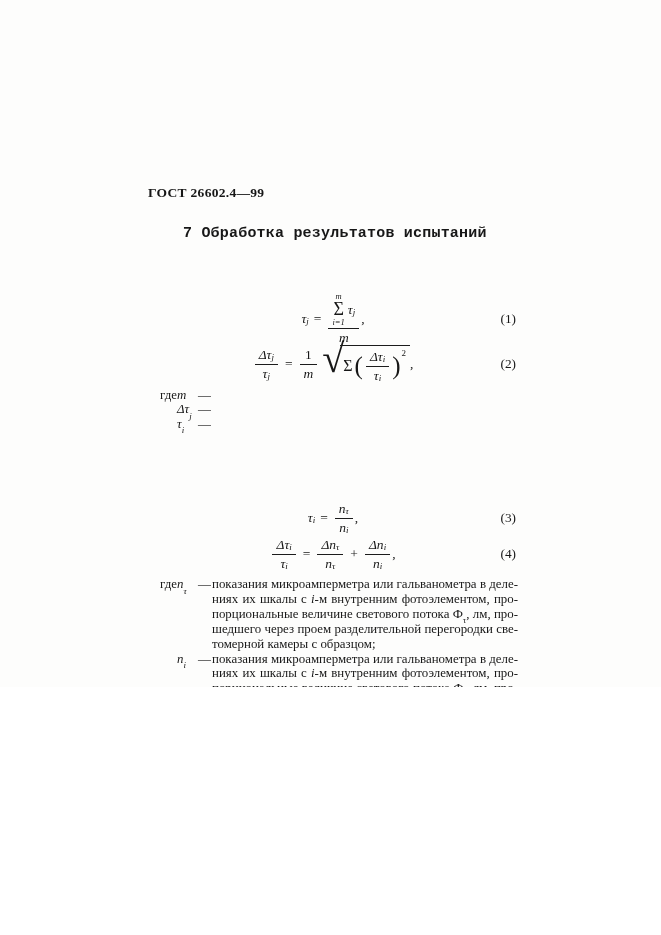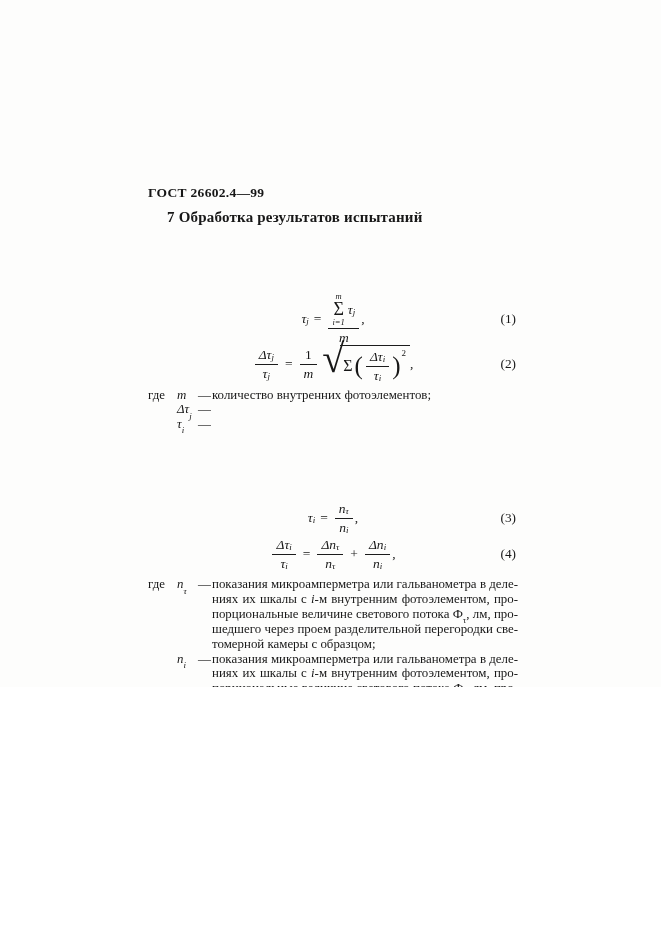--- a/index.html
+++ b/index.html
@@ -6,22 +6,22 @@
   body { background:#ffffff; }
   .page {
     position:relative; width:661px; height:687px; background:#fdfdfc;
     font-family:"Liberation Serif", serif; color:#171717; overflow:hidden;
   }
   .doc-header {
     position:absolute; left:148px; top:185px;
     font-size:13.5px; font-weight:bold; letter-spacing:0.3px;
   }
   .section-title {
-    position:absolute; left:167px; top:209px; margin:0;
-    font-size:15px; font-weight:bold; letter-spacing:0.2px;
+    position:absolute; left:167px; top:209px; margin:16px;
+    font-size:15px; font-weight:bold; letter-spacing:0.2px;font-family:Liberation Mono, monospace;
   }
   .para {
     position:absolute; left:148px; top:237px; width:370px; margin:0;
     font-size:13.3px; line-height:15.6px; text-align:justify; text-indent:19px;
   }
   sub.vs { font-size:9px; font-style:italic; line-height:0; position:relative; bottom:-2px; }
   sub.ts { font-size:8.5px; line-height:0; position:relative; bottom:-2px; }
   .v { font-style:italic; }
   i { font-style:italic; }
 
@@ -45,21 +45,21 @@
   .rad { font-size:40px; line-height:0.8; margin-right:-4px; margin-top:-2px; }
   .radbody { border-top:1.2px solid #1c1c1c; display:inline-flex; align-items:center;
              padding:3px 4px 0 3px; }
   .bp { font-size:25px; line-height:0; font-weight:400; margin:0 1px; }
   .pow { font-size:9px; align-self:flex-start; margin-top:-1px; }
 
   
   .deflist { position:absolute; left:148px; width:370px; font-size:12.9px; line-height:14.4px; }
   #defs2 { line-height:14.9px; }
   .defrow { display:flex; align-items:baseline; }
-  .dwhere { flex:0 0 29px; }
+  .dwhere { flex:0 0 29px;text-align:right; }
   .dsym   { flex:0 0 21px; font-style:italic; }
   .ddash  { flex:0 0 14px; }
   .dtext  { flex:1 1 auto; text-align:justify; }
 
   .page-number { position:absolute; left:149px; top:726px; font-size:13px; }
 </style>
 </head>
 <body>
 
 <div class="page">
@@ -132,21 +132,20 @@
     </span>
     <span>,</span>
     <span class="fnum">(2)</span>
   </div>
 
   <div class="deflist" id="defs1" style="top:388px;">
     <div class="defrow">
       <span class="dwhere">где</span>
       <span class="dsym">m</span>
       <span class="ddash">—</span>
-      <span class="dtext">количество внутренних фотоэлементов;</span>
     </div>
     <div class="defrow">
       <span class="dwhere"></span>
       <span class="dsym"><span>Δτ</span><sub class="vs">j</sub></span>
       <span class="ddash">—</span>
     </div>
     <div class="defrow">
       <span class="dwhere"></span>
       <span class="dsym"><span>τ</span><sub class="vs">i</sub></span>
       <span class="ddash">—</span>

